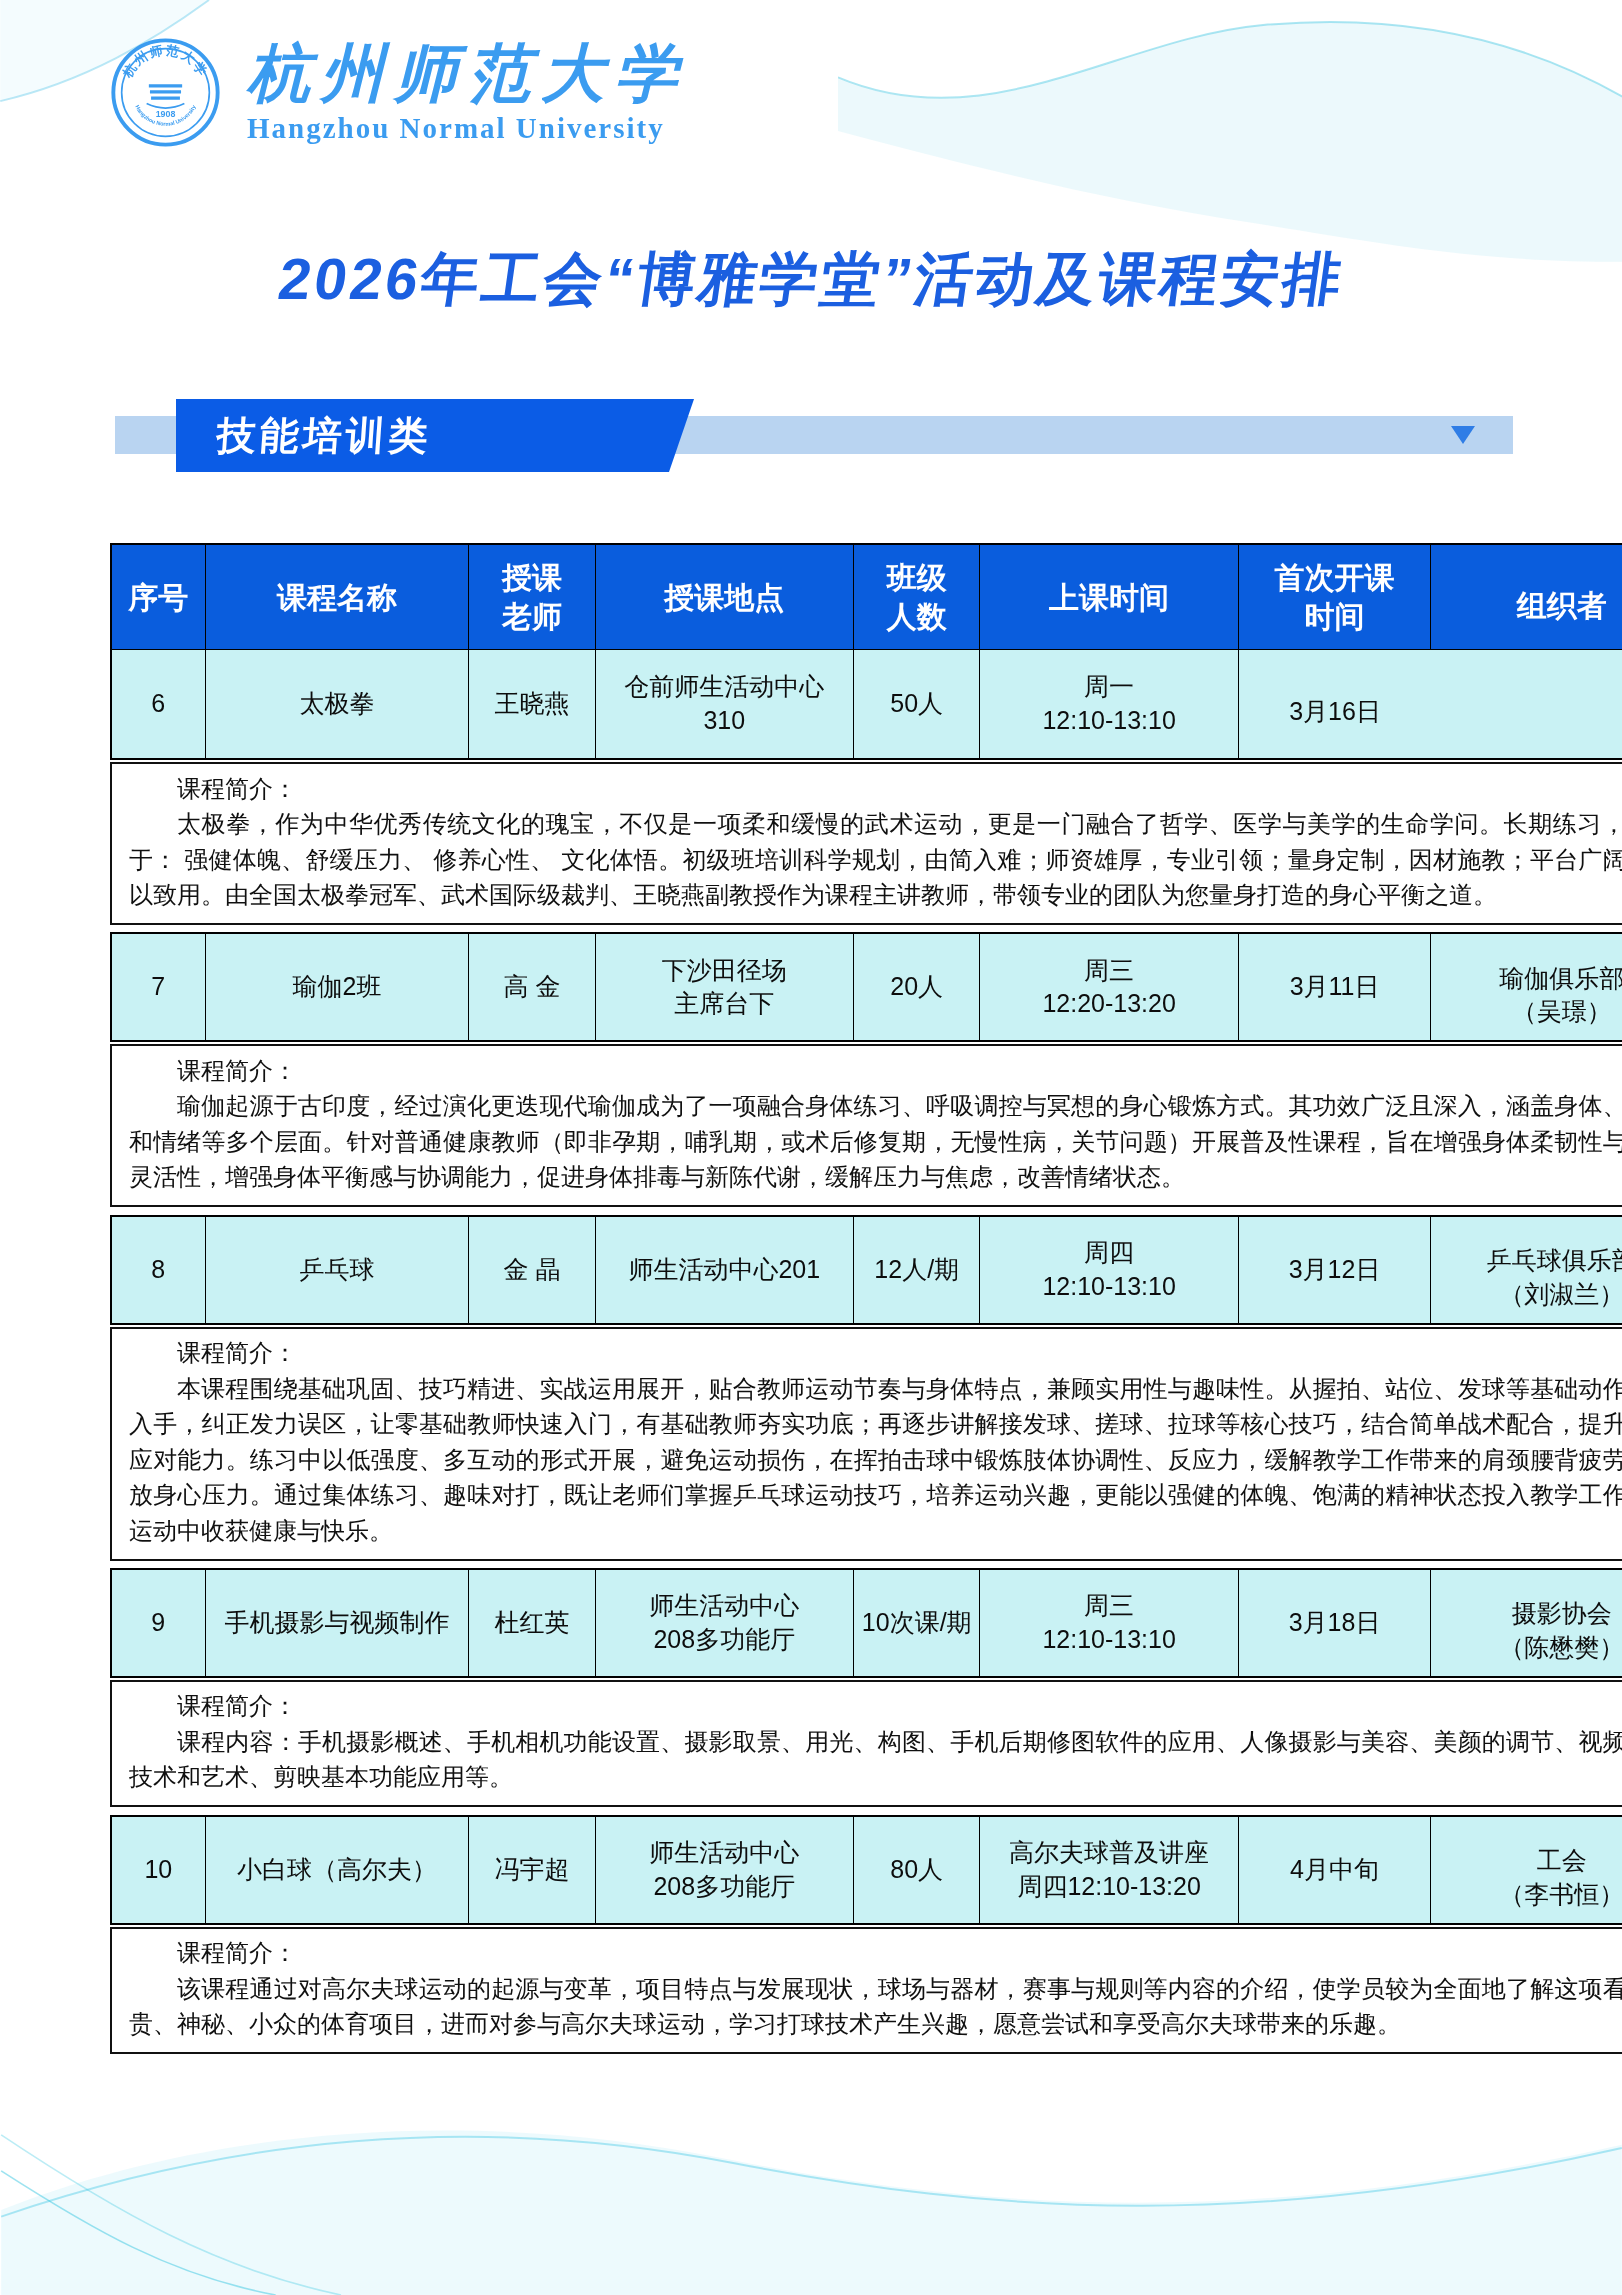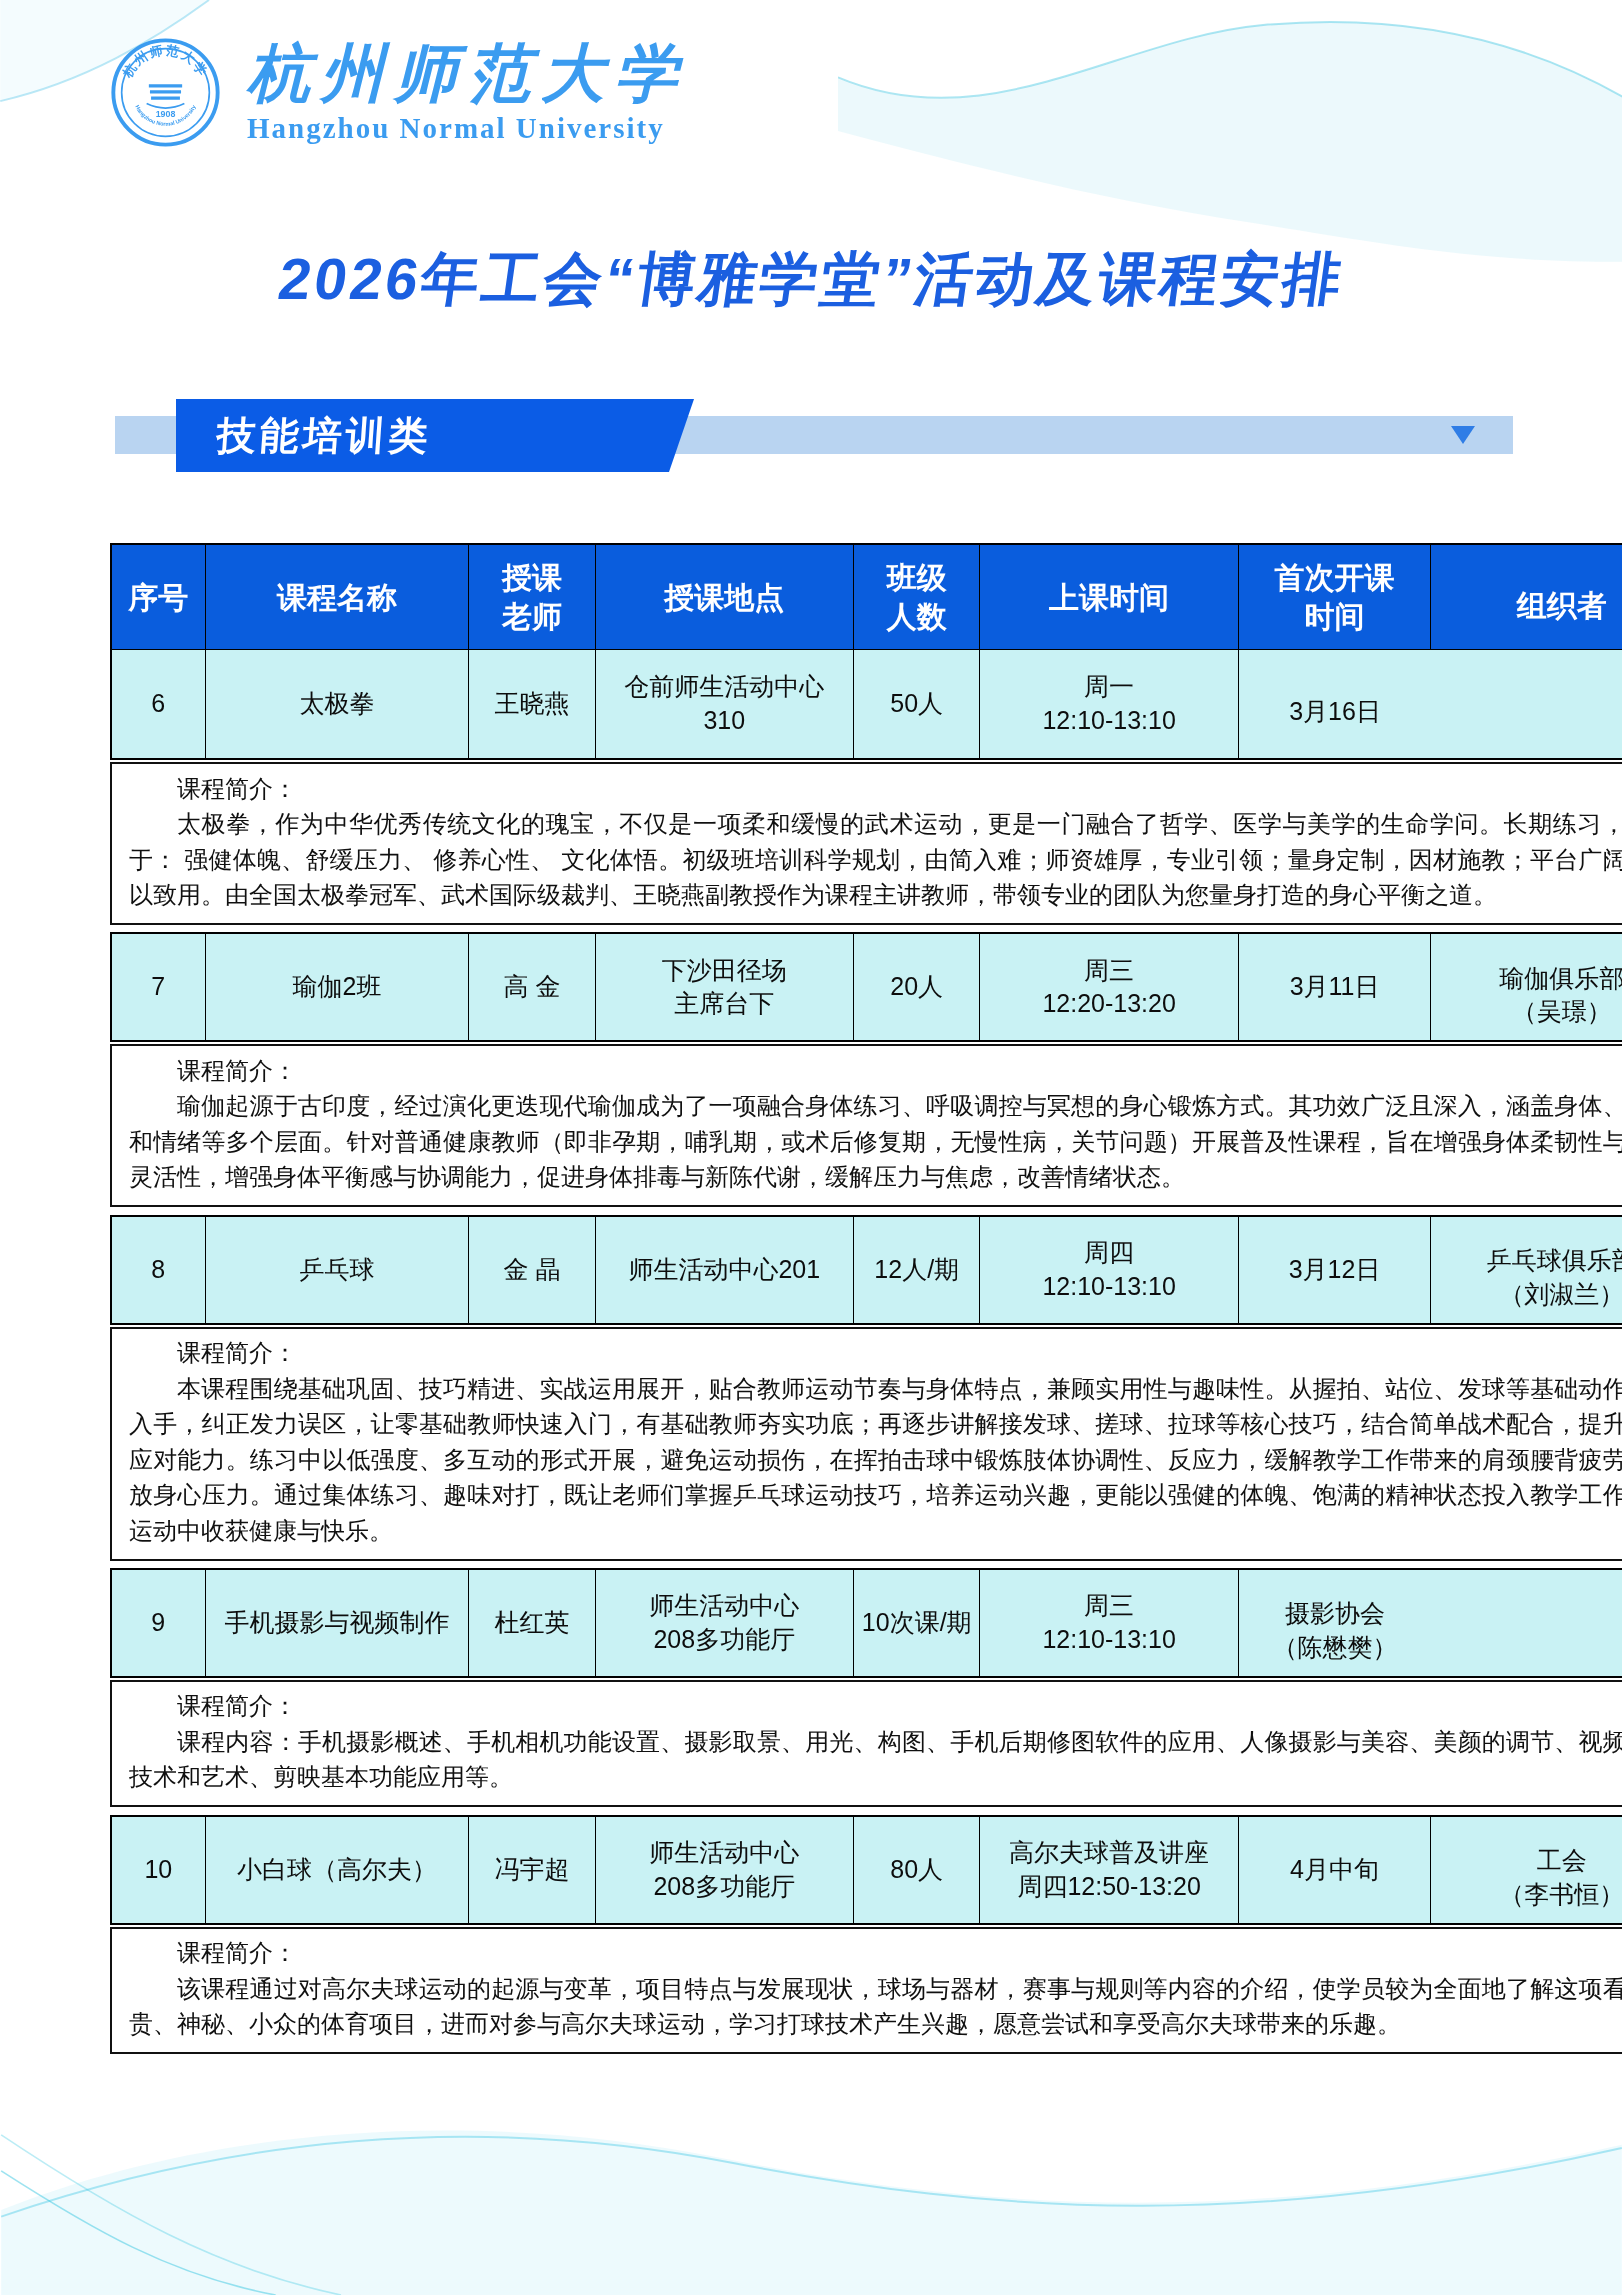--- a/index.html
+++ b/index.html
@@ -275,20 +275,23 @@
               <span class="line">208多功能厅</span>
             </div>
           <div class="cell">
               <span class="line">10次课/期</span>
             </div>
           <div class="cell">
               <span class="line">周三</span>
               <span class="line">12:10-13:10</span>
             </div>
           <div class="cell">
+              <span class="line">3月18日</span>
+            </div>
+          <div class="cell">
               <span class="line">摄影协会</span>
               <span class="line">（陈懋樊）</span>
             </div>
         </div>
         <div class="desc">
           <div class="intro-label">课程简介：</div>
           <p>课程内容：手机摄影概述、手机相机功能设置、摄影取景、用光、构图、手机后期修图软件的应用、人像摄影与美容、美颜的调节、视频拍摄技术和艺术、剪映基本功能应用等。</p>
         </div>
       </section>
 
@@ -305,21 +308,21 @@
             </div>
           <div class="cell">
               <span class="line">师生活动中心</span>
               <span class="line">208多功能厅</span>
             </div>
           <div class="cell">
               <span class="line">80人</span>
             </div>
           <div class="cell">
               <span class="line">高尔夫球普及讲座</span>
-              <span class="line">周四12:50-13:20</span>
+              <span class="line">周四12:10-13:20</span>
             </div>
           <div class="cell">
               <span class="line">4月中旬</span>
             </div>
           <div class="cell">
               <span class="line">工会</span>
               <span class="line">（李书恒）</span>
             </div>
         </div>
         <div class="desc">

